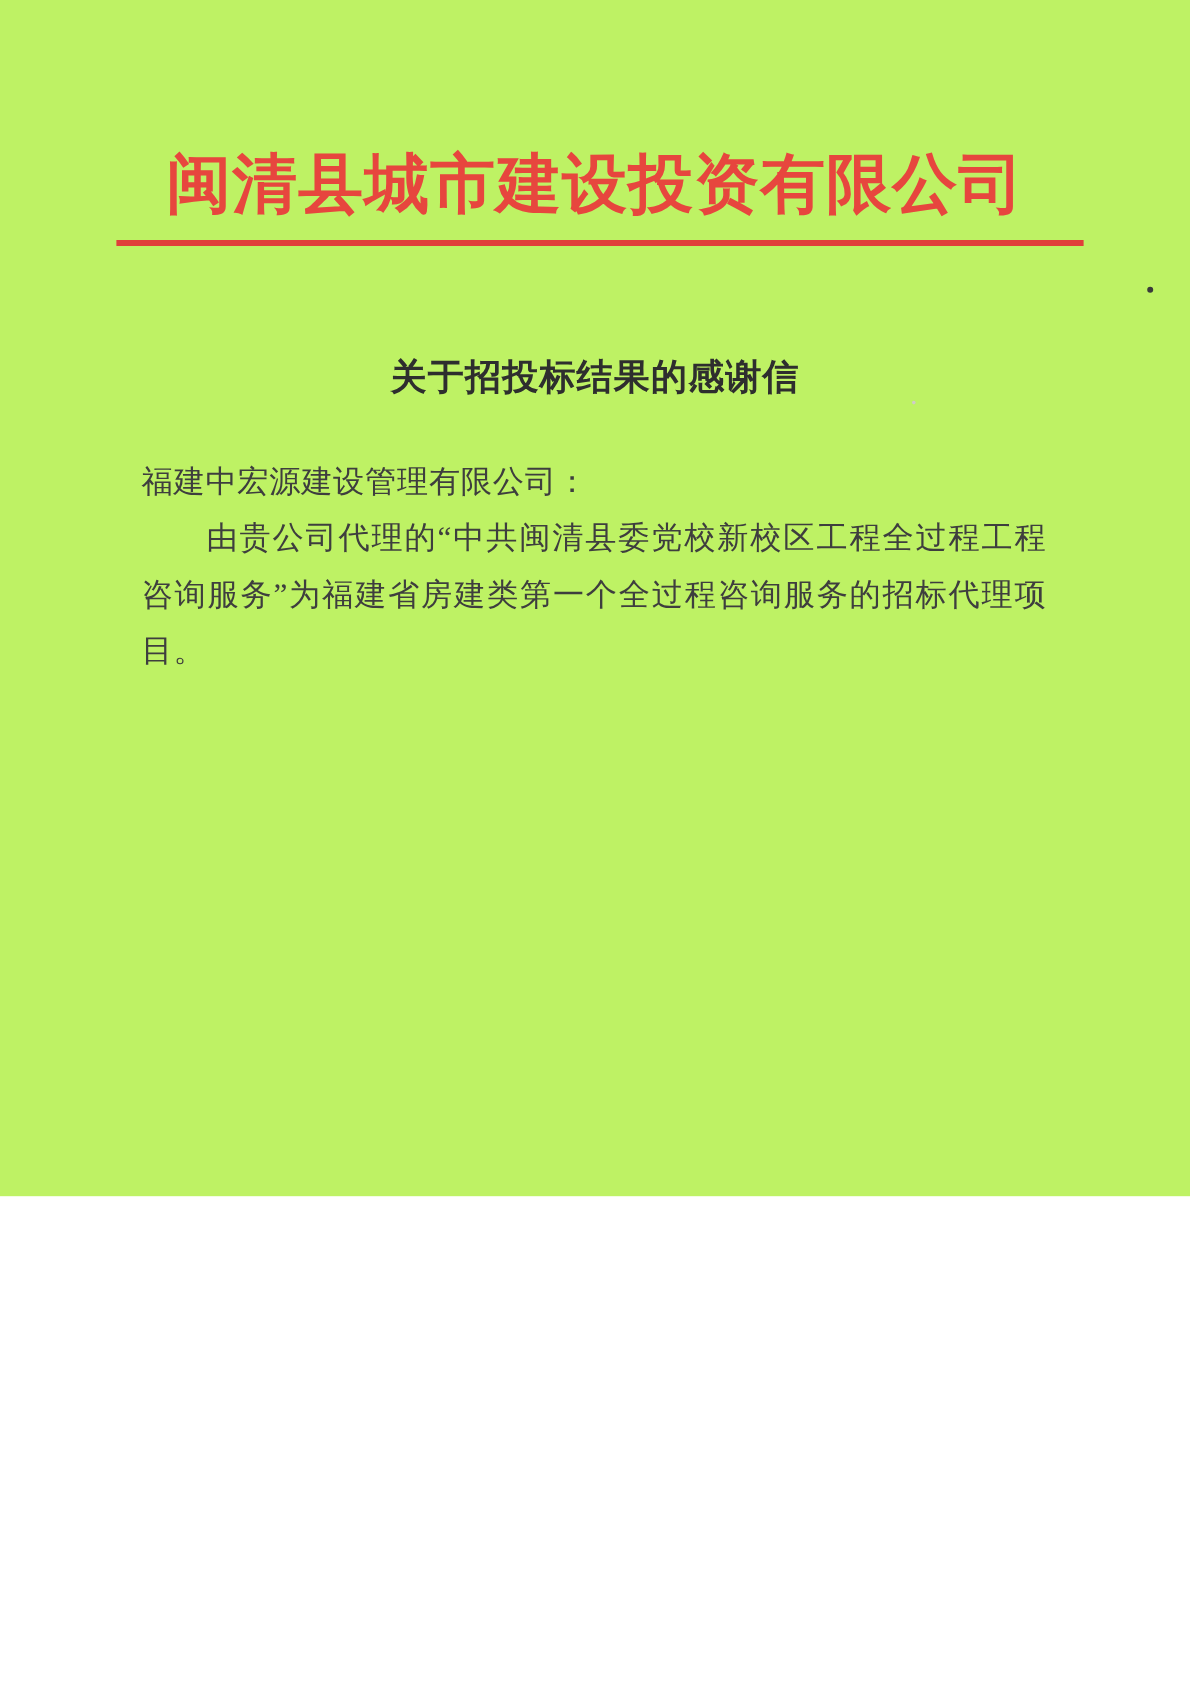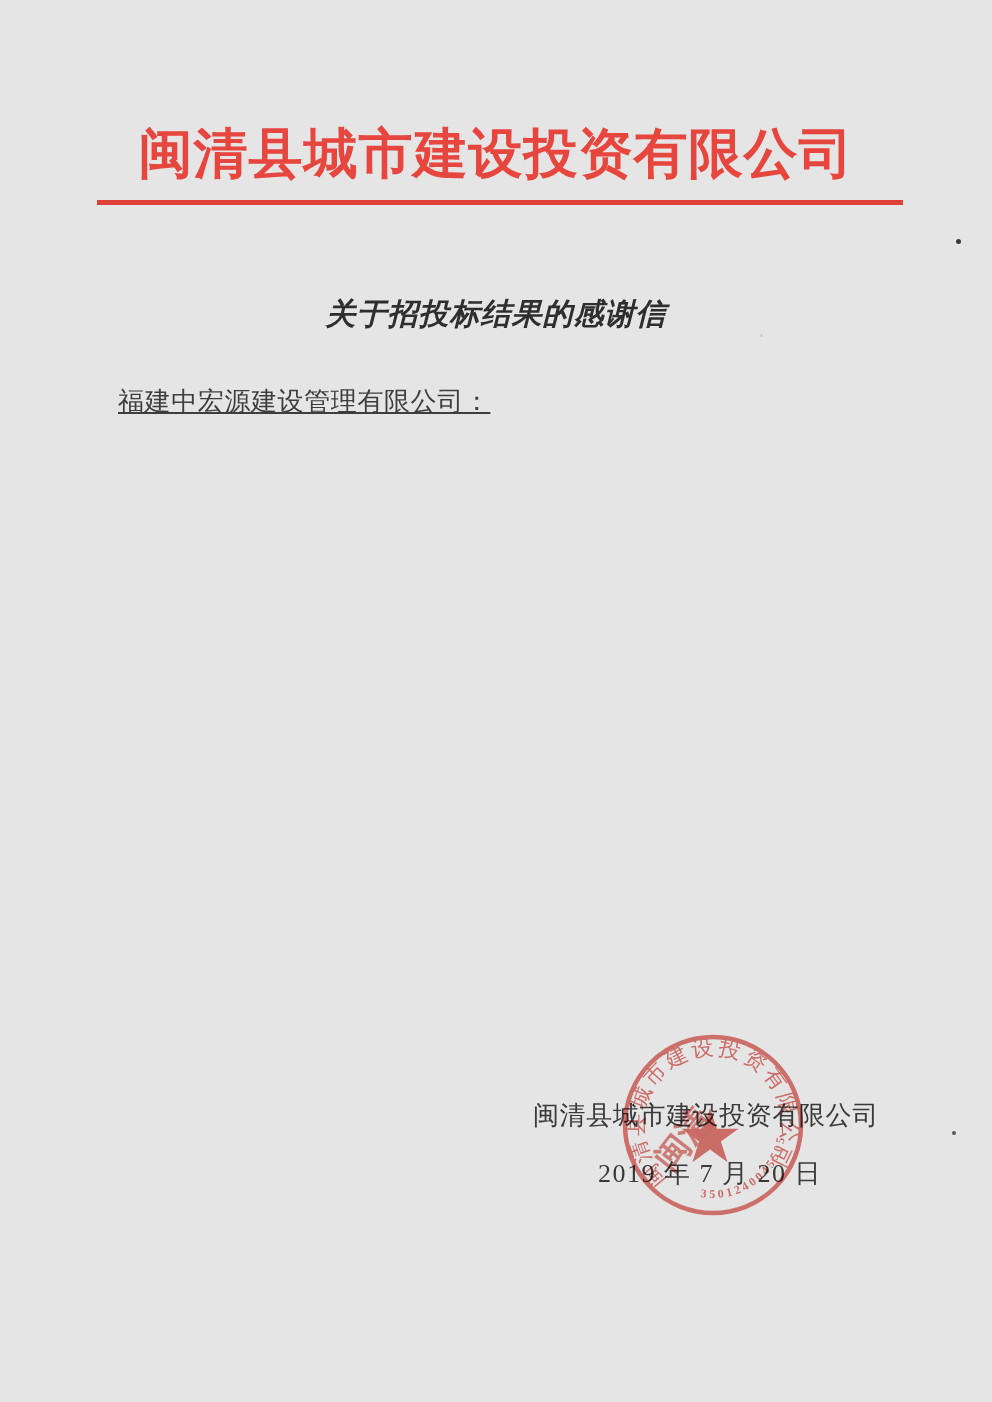--- a/index.html
+++ b/index.html
@@ -3,22 +3,22 @@
 <meta charset="utf-8">
 <style>
   html, body {
     margin: 0;
     padding: 0;
     background: #ffffff;
   }
   .page {
     position: relative;
     width: 992px;
-    height: 1402px;
-    background: #e5e5e5;
+    height: 997px;
+    background: #bef264;
     overflow: hidden;
     font-family: "Liberation Serif", serif;
   }
 
   
   .letterhead-title {
     position: absolute;
     top: 118px;
     left: 0;
     width: 100%;
@@ -45,37 +45,36 @@
     top: 294px;
     left: 0;
     width: 100%;
     text-align: center;
     font-family: "Liberation Sans", sans-serif;
     font-size: 30px;
     font-weight: 600;
     letter-spacing: 1px;
     color: #2e2e2e;
     white-space: nowrap;
-    font-style: italic;
   }
 
   
   .body-block {
     position: absolute;
     top: 378px;
     left: 118px;
     width: 754px;
     font-family: "Liberation Serif", serif;
     font-size: 26px;
     line-height: 47px;
     letter-spacing: 0.6px;
     color: #3e3e3e;
     text-align: justify;
   }
-  .salutation { text-indent: 0; text-decoration: underline; }
+  .salutation { text-indent: 0; }
   .para { text-indent: 54px; }
 
   
   .signature-company {
     position: absolute;
     top: 1098px;
     left: 533px;
     font-family: "Liberation Serif", serif;
     font-size: 26px;
     letter-spacing: 0.6px;
@@ -140,20 +139,21 @@
 <div class="page">
 
   <div class="letterhead-title">闽清县城市建设投资有限公司</div>
 
   <div class="letterhead-rule"></div>
 
   <div class="doc-title">关于招投标结果的感谢信</div>
 
   <div class="body-block">
     <div class="salutation">福建中宏源建设管理有限公司：</div>
+    <div class="para">由贵公司代理的“中共闽清县委党校新校区工程全过程工程咨询服务”为福建省房建类第一个全过程咨询服务的招标代理项目。</div>
   </div>
 
   <div class="signature-company">闽清县城市建设投资有限公司</div>
 
   <div class="signature-date">2019 年 7 月 20 日</div>
 
   <svg class="seal" viewBox="0 0 190 190" aria-hidden="true">
     <defs>
       <path id="ring-path" d="M 50 148.6 A 70 70 0 0 1 41.4 50 A 70 70 0 0 1 140 41.4 A 70 70 0 0 1 152.3 135.2" fill="none"></path>
       <path id="code-path" d="M 82.3 166.9 A 73 73 0 0 0 166.9 82.3" fill="none"></path>

